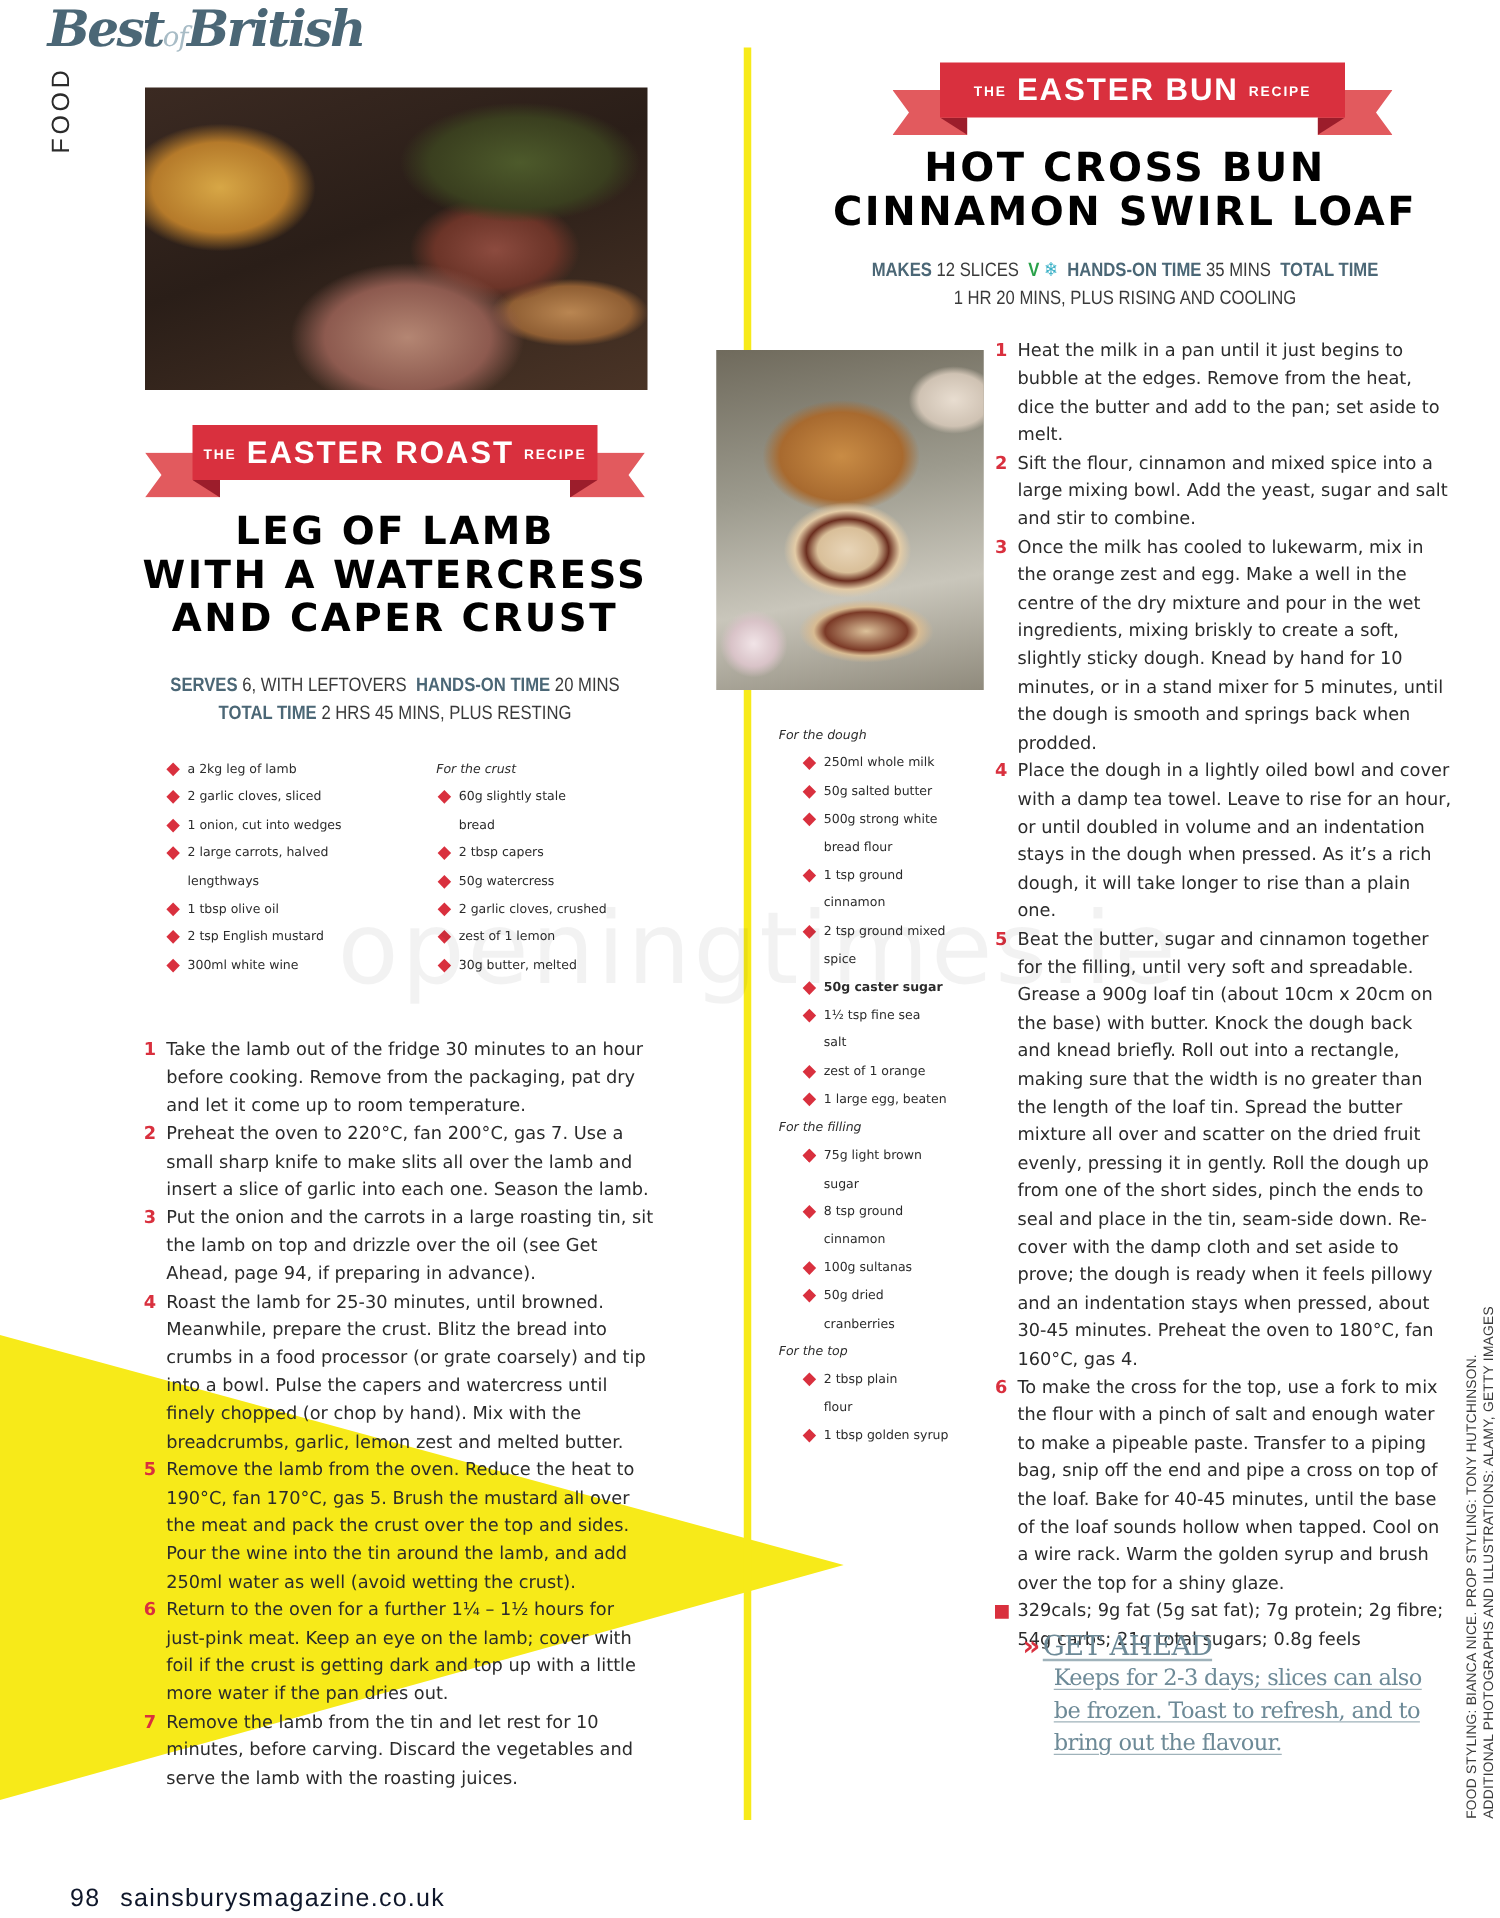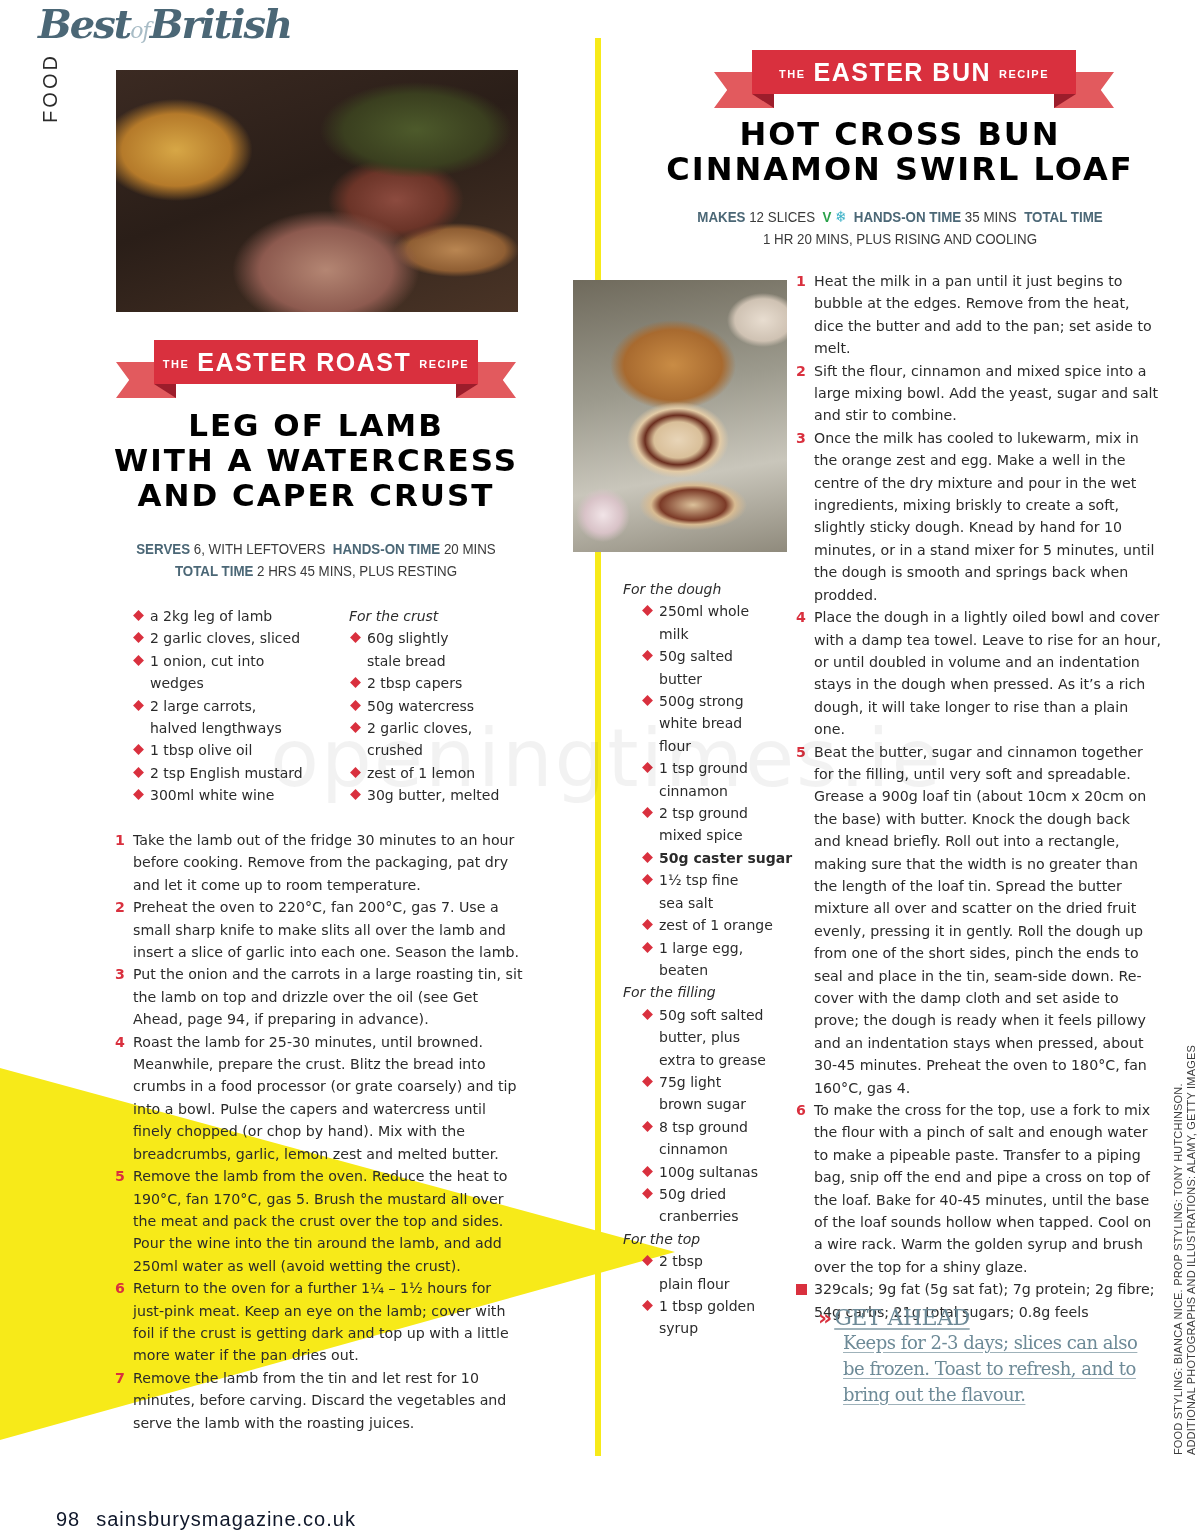--- a/index.html
+++ b/index.html
@@ -45,21 +45,21 @@
   .ribbon .big { font-size: 25px; font-weight: bold; letter-spacing: 1.5px; }
 
   .title { position: absolute; text-align: center; font-family: "DejaVu Sans", sans-serif; font-weight: bold; color: #000000; letter-spacing: 2px; z-index: 2; }
   .title div { white-space: nowrap; }
 
   .meta { position: absolute; text-align: center; font-family: "Liberation Sans", sans-serif; font-size: 15.5px; color: #3a3a3a; line-height: 22px; z-index: 2; transform: scaleX(0.86); transform-origin: center top; white-space: nowrap; }
   .meta b { color: #4b6776; font-weight: bold; }
   .meta .veg { color: #2aa14a; font-weight: bold; }
   .meta .freeze { color: #3cb1c7; }
 
-  .ing-list { position: absolute; font-family: "DejaVu Sans", sans-serif; font-size: 14px; line-height: 22.4px; color: #2b2b2b; z-index: 2; list-style: none; }
+  .ing-list { position: absolute; font-family: "DejaVu Sans", sans-serif; font-size: 10px; line-height: 22.4px; color: #2b2b2b; z-index: 2; list-style: none; }
   .ing-list li { position: relative; padding-left: 18px; }
   .ing-list li.sub { padding-left: 0; font-style: italic; }
   .ing-list li .dia { position: absolute; left: 2px; top: 6px; width: 9px; height: 9px; background: #d9303e; transform: rotate(45deg) scale(0.85); }
   .ing-list li .txt { display: inline-block; }
 
   .method { position: absolute; font-family: "DejaVu Sans", sans-serif; font-size: 14.2px; line-height: 22.4px; color: #2b2b2b; z-index: 2; list-style: none; }
   .method li { position: relative; padding-left: 18px; }
   .method li .num { position: absolute; left: 0; top: 0; color: #d9303e; font-weight: bold; }
   .method li.nutrition .sq { position: absolute; left: 0; top: 6px; width: 11px; height: 11px; background: #d9303e; }
 
@@ -192,21 +192,21 @@
   <li style="margin-left:18px; width:110px;"><span class="dia"></span><span class="txt">250ml whole milk</span></li>
   <li style="margin-left:18px; width:110px;"><span class="dia"></span><span class="txt">50g salted butter</span></li>
   <li style="margin-left:18px; width:120px;"><span class="dia"></span><span class="txt">500g strong white bread flour</span></li>
   <li style="margin-left:18px; width:120px;"><span class="dia"></span><span class="txt">1 tsp ground cinnamon</span></li>
   <li style="margin-left:18px; width:120px;"><span class="dia"></span><span class="txt">2 tsp ground mixed spice</span></li>
   <li style="margin-left:18px; width:160px;font-weight:bold;"><span class="dia"></span><span class="txt">50g caster sugar</span></li>
   <li style="margin-left:18px; width:110px;"><span class="dia"></span><span class="txt">1½ tsp fine sea salt</span></li>
   <li style="margin-left:18px; width:160px;"><span class="dia"></span><span class="txt">zest of 1 orange</span></li>
   <li style="margin-left:18px; width:120px;"><span class="dia"></span><span class="txt">1 large egg, beaten</span></li>
   <li class="sub">For the filling</li>
-  <li style="margin-left:18px; width:130px;"><span class="dia"></span><span class="txt">50g soft salted butter, plus extra to grease</span></li>
+  <li style="margin-left:18px; width:130px;"><span class="dia"></span></li>
   <li style="margin-left:18px; width:110px;"><span class="dia"></span><span class="txt">75g light brown sugar</span></li>
   <li style="margin-left:18px; width:120px;"><span class="dia"></span><span class="txt">8 tsp ground cinnamon</span></li>
   <li style="margin-left:18px; width:150px;"><span class="dia"></span><span class="txt">100g sultanas</span></li>
   <li style="margin-left:18px; width:110px;"><span class="dia"></span><span class="txt">50g dried cranberries</span></li>
   <li class="sub">For the top</li>
   <li style="margin-left:18px; width:100px;"><span class="dia"></span><span class="txt">2 tbsp plain flour</span></li>
   <li style="margin-left:18px; width:120px;"><span class="dia"></span><span class="txt">1 tbsp golden syrup</span></li>
 </ul>
 
 <ol class="method" style="left:796px; top:270px; width:365px;">

